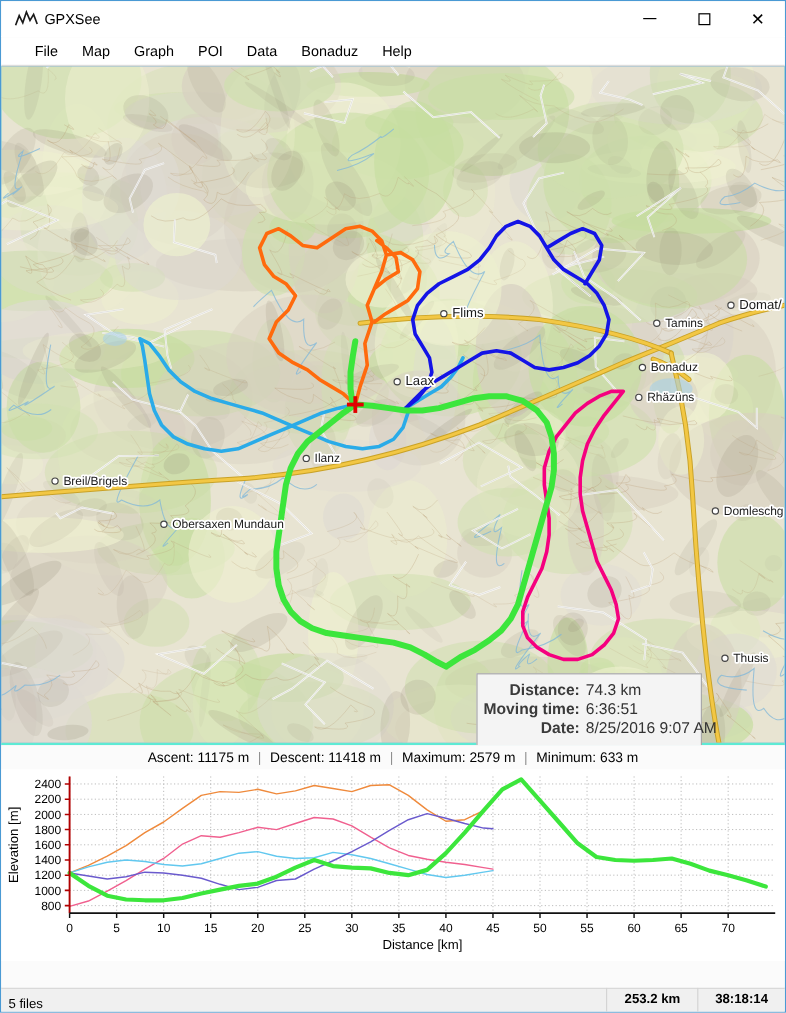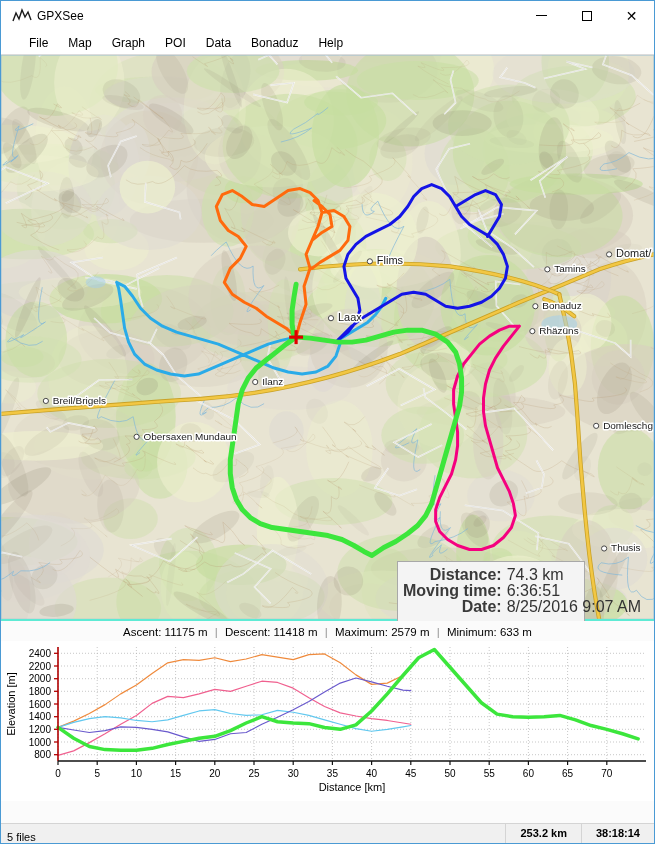--- a/index.html
+++ b/index.html
@@ -67,21 +67,21 @@
     position: absolute;
     left: 396px; top: 506px;
     width: 188px; height: 76px;
     background: #f4f4f4;
     border: 1px solid #a8a8a8;
     padding: 5px 9px 5px 5px;
     font-size: 11.5px;
     color: #2b2b2b;
   }
   .infobox table { border-collapse: collapse; width: 100%; }
-  .infobox td { padding: 0 0 1px 0; line-height: 15px; font-size: 16px; }
+  .infobox td { padding: 0 0 1px 0; line-height: 15px; font-size: 13px; }
   .infobox td.k { text-align: right; font-weight: bold; color: #3a3a3a; padding-right: 5px; white-space: nowrap; }
   .infobox td.v { text-align: left; color: #333; white-space: nowrap; }
 
   
   .tabstrip {
     flex: 0 0 24px; height: 24px;
     background: #f0f0f0;
     display: flex; align-items: flex-end;
     padding-left: 6px;
     border-bottom: 1px solid #a0a0a0;

